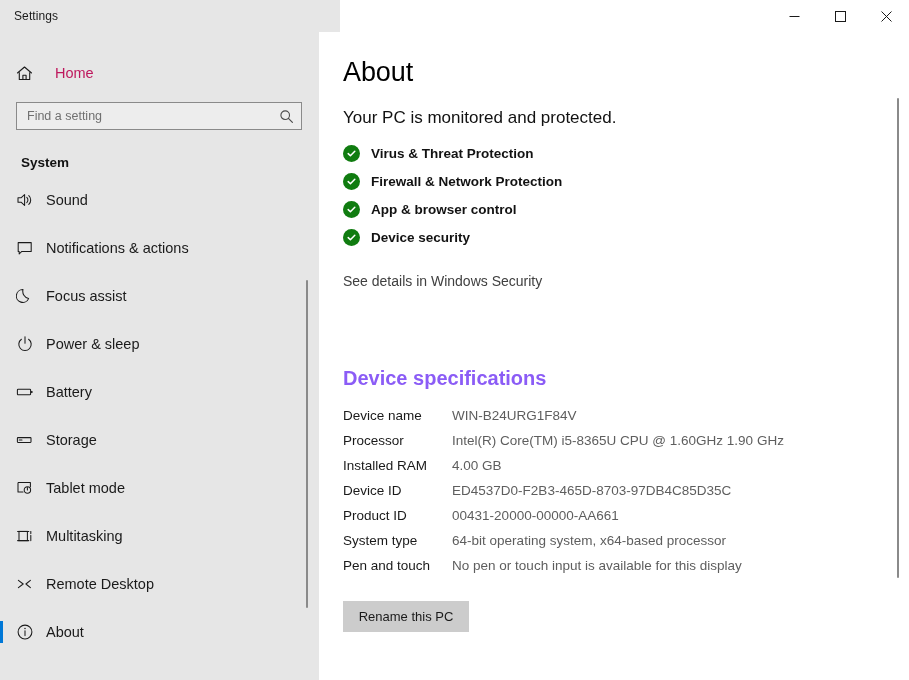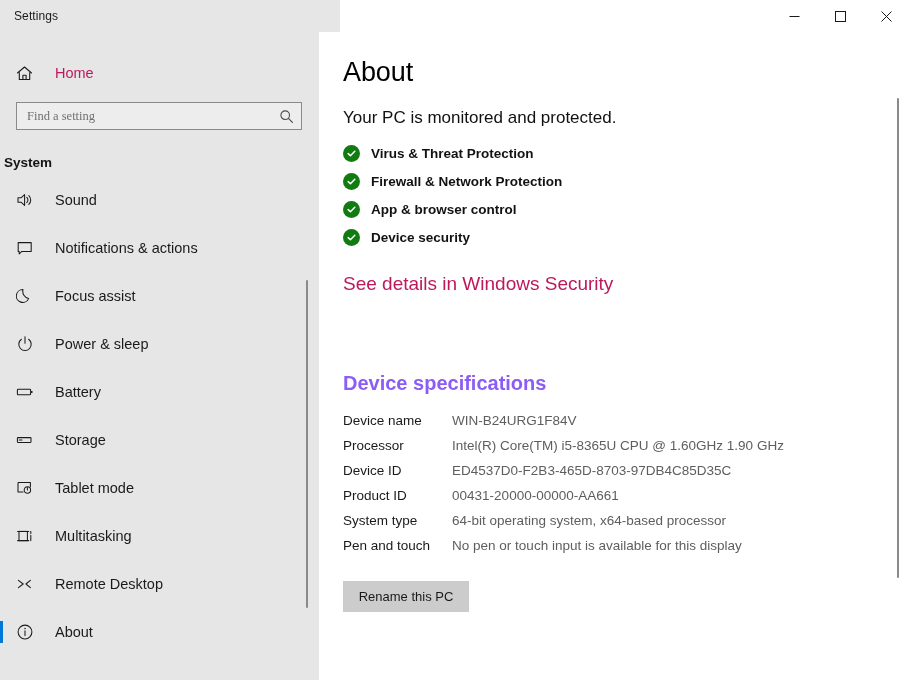--- a/index.html
+++ b/index.html
@@ -109,33 +109,33 @@
     display: flex;
     align-items: center;
     padding: 0 7px 0 10px;
     box-sizing: border-box;
   }
   .search-input {
     flex: 1;
     border: none;
     outline: none;
     background: transparent;
-    font-family: Liberation Serif, serif;
+    font-family: Liberation Sans, sans-serif;
     font-size: 12.5px;
     color: #4c4c4c;
     padding: 0;
   }
   .search-input::placeholder { color: #707070; opacity: 1; }
   .search-icon { display: flex; align-items: center; color: #4a4a4a; }
 
   .group-title {
     font-size: 13.5px;
     font-weight: bold;
     color: #131313;
-    padding: 0 0 0 4px;
+    padding: 0 0 0 21px;
     margin-top: 25px;
     margin-bottom: 6px;
   }
   .nav-list { padding: 0; margin: 0; list-style: none; }
   .nav-item {
     display: flex;
     align-items: center;
     height: 48px;
     padding-left: 16px;
     box-sizing: border-box;
@@ -155,21 +155,21 @@
     width: 26px;
     min-width: 26px;
     display: flex;
     align-items: center;
     justify-content: flex-start;
     color: #1b1b1b;
   }
   .nav-label {
     font-size: 14.5px;
     color: #1a1a1a;
-    margin-left: 13px;
+    margin-left: 4px;
     white-space: nowrap;
   }
 
   
   .sb-scroll {
     position: absolute;
     right: 6px;
     top: 0;
     bottom: 0;
     width: 10px;
@@ -225,22 +225,22 @@
     justify-content: center;
   }
   .status-label {
     font-size: 13.5px;
     font-weight: bold;
     color: #121212;
     margin-left: 11px;
   }
   .link {
     display: inline-block;
-    font-size: 19px;
-    color: #be185d;
+    font-size: 14px;
+    color: #404040;
     margin-top: 16px;
     cursor: pointer;
     text-decoration: none;
   }
 
   .section-title {
     font-size: 20px;
     color: #8b5cf6;
     margin-top: 77px;
   }
@@ -511,20 +511,24 @@
         <tbody>
           <tr>
             <td class="spec-label">Device name</td>
             <td class="spec-value">WIN-B24URG1F84V</td>
           </tr>
           <tr>
             <td class="spec-label">Processor</td>
             <td class="spec-value">Intel(R) Core(TM) i5-8365U CPU @ 1.60GHz   1.90 GHz</td>
           </tr>
           <tr>
+            <td class="spec-label">Installed RAM</td>
+            <td class="spec-value">4.00 GB</td>
+          </tr>
+          <tr>
             <td class="spec-label">Device ID</td>
             <td class="spec-value">ED4537D0-F2B3-465D-8703-97DB4C85D35C</td>
           </tr>
           <tr>
             <td class="spec-label">Product ID</td>
             <td class="spec-value">00431-20000-00000-AA661</td>
           </tr>
           <tr>
             <td class="spec-label">System type</td>
             <td class="spec-value">64-bit operating system, x64-based processor</td>

